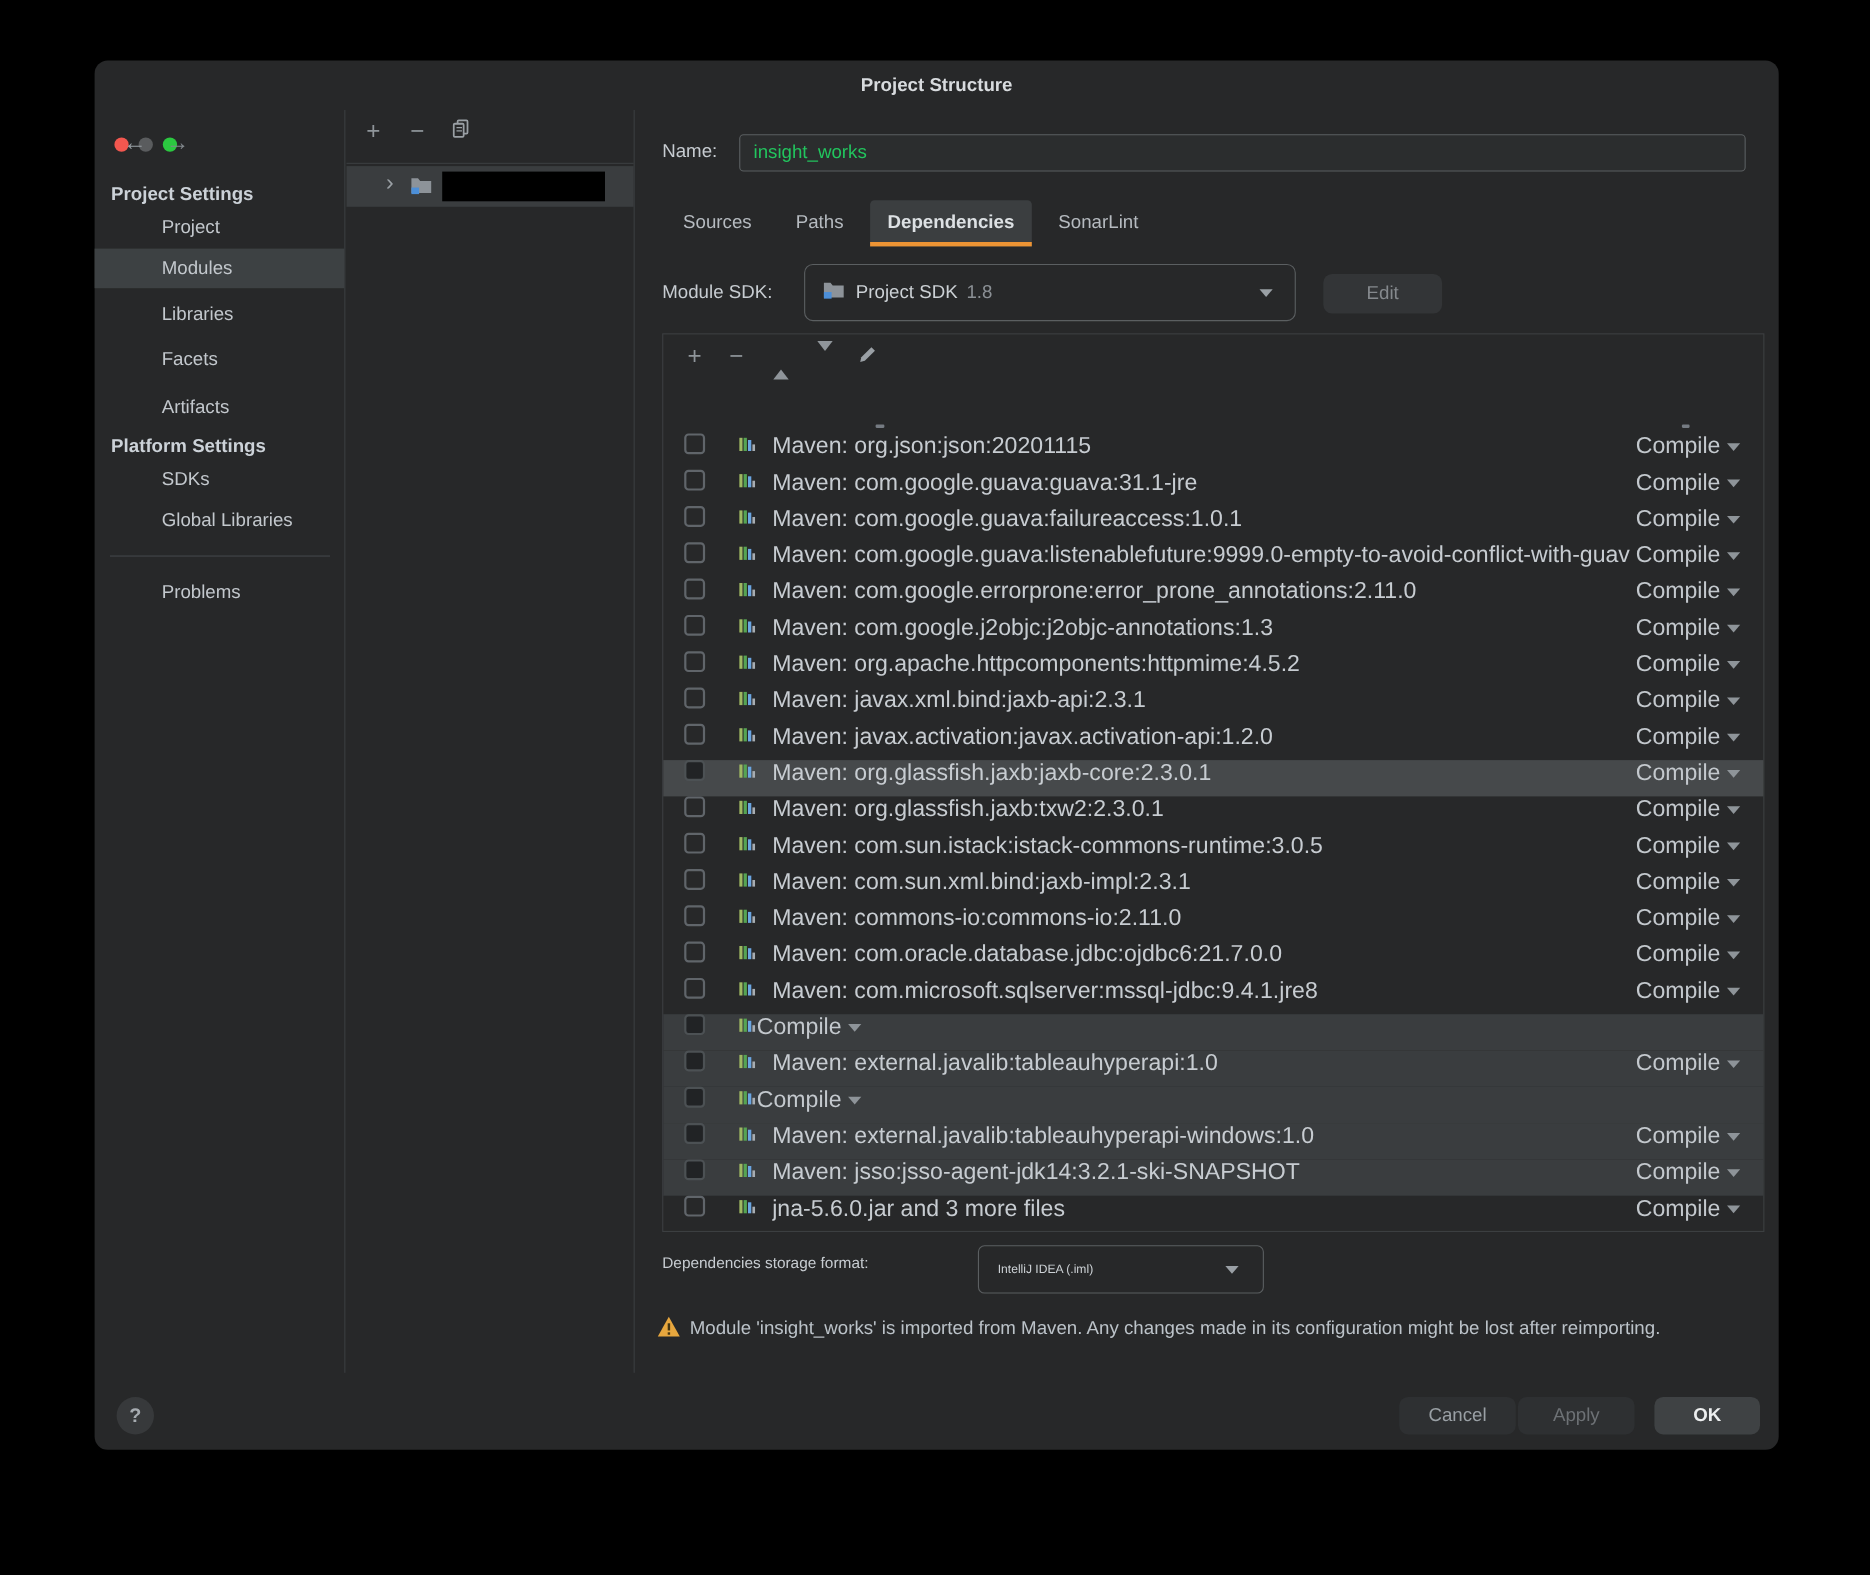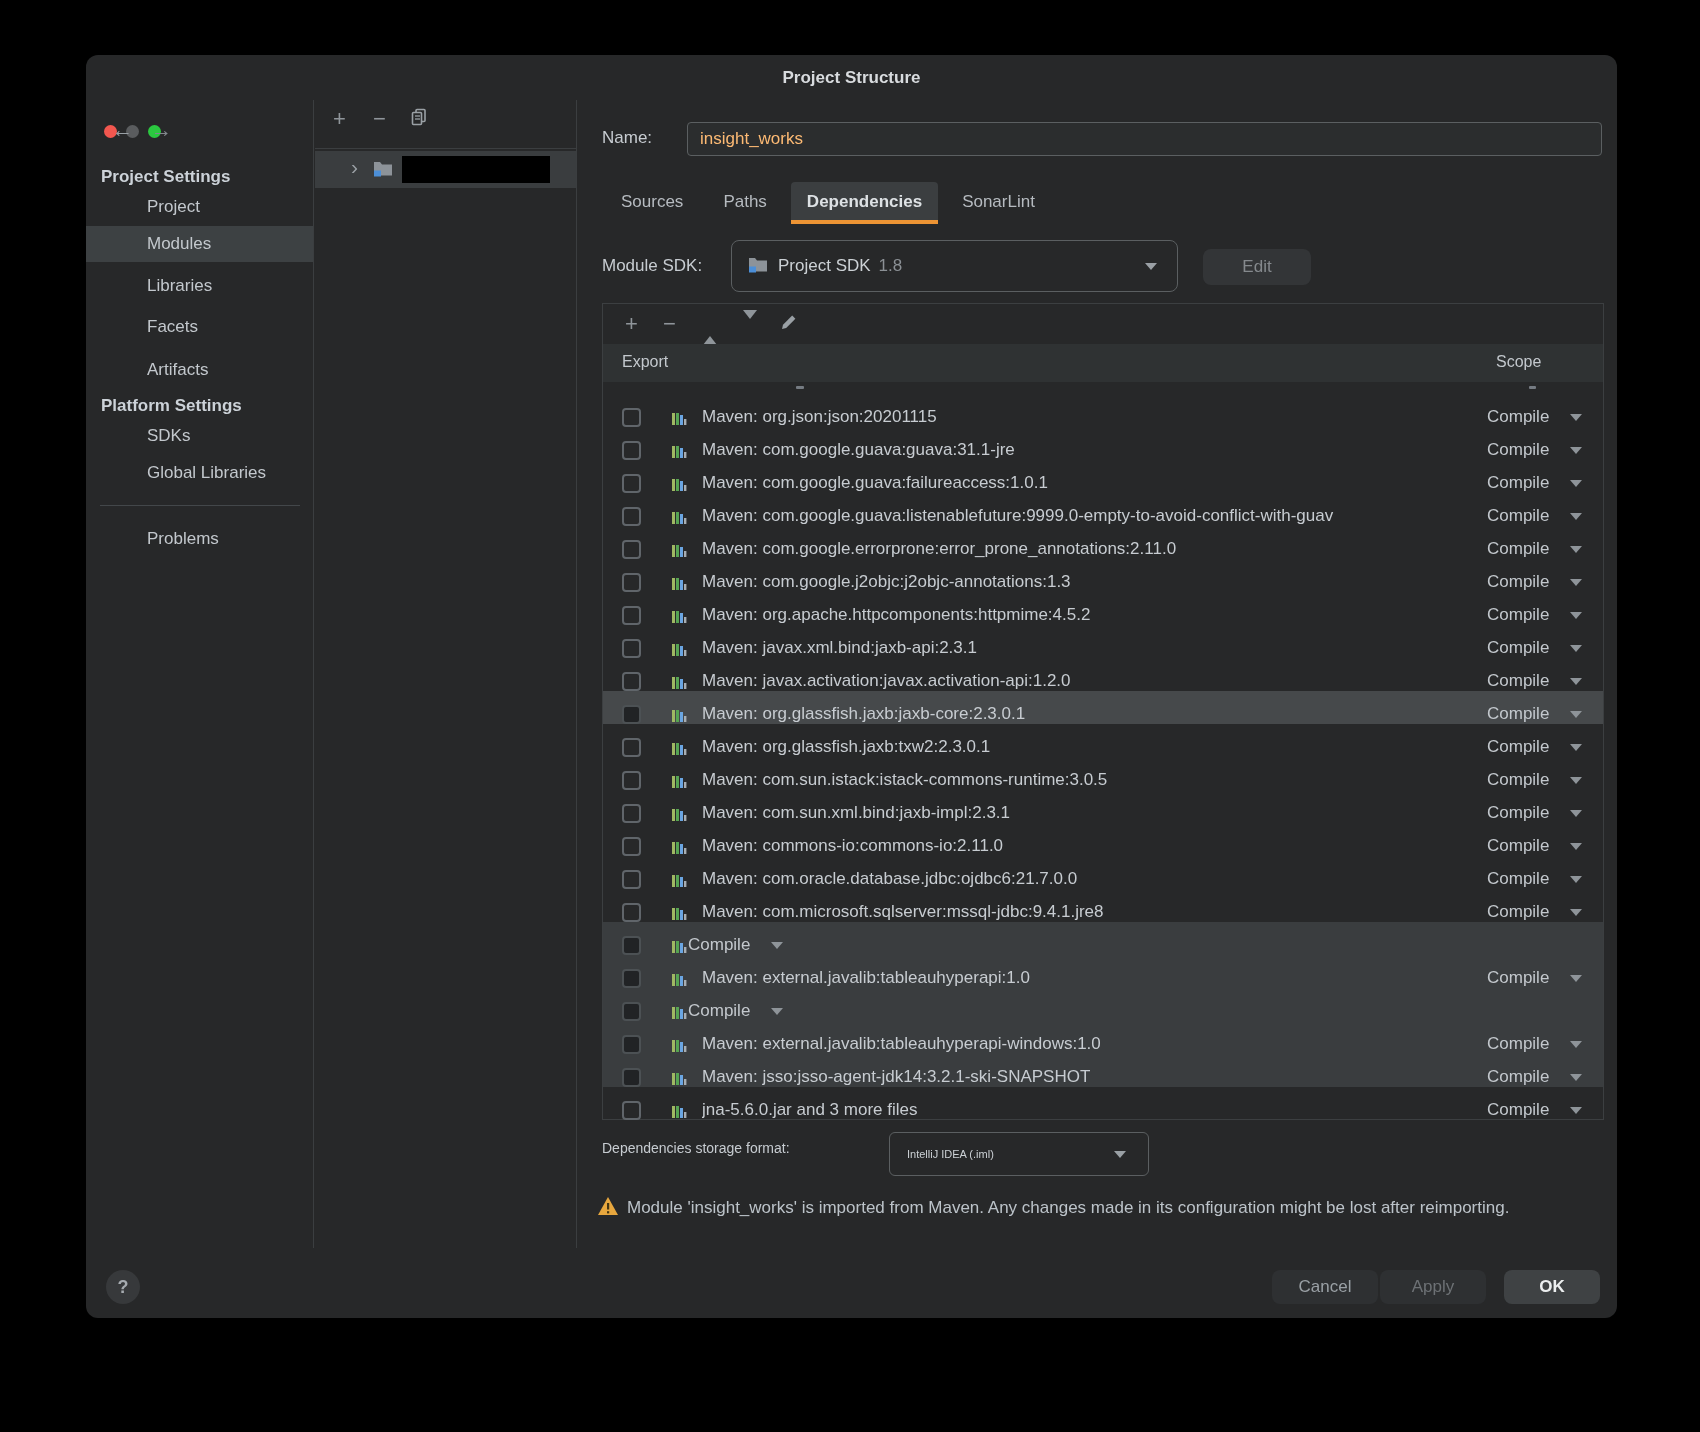--- a/index.html
+++ b/index.html
@@ -32,22 +32,22 @@
   .sb-divider{position:absolute;left:14px;width:200px;border-top:1px solid #43474a;}
   
   .tree-toolbar{position:absolute;left:0;top:0;width:100%;height:49px;border-bottom:1px solid var(--line);}
   .tico{position:absolute;color:var(--dim);font-size:22px;font-weight:300;line-height:20px;}
   .tree-row{position:absolute;left:0;top:51px;width:100%;height:37px;background:var(--selg);}
   .tree-chev{position:absolute;left:36px;top:4px;font-size:21px;color:#9aa0a5;}
   .tree-folder{position:absolute;left:58px;top:9px;}
   .redacted{position:absolute;left:87px;top:5px;width:148px;height:27px;background:#000;}
   
   .name-label{position:absolute;left:24px;top:28px;font-size:17px;}
-  .name-input{position:absolute;left:109px;top:22px;width:915px;height:34px;background:#2b2d2e;
-    border:1px solid var(--fieldb);border-radius:4px;color:#fdba74;font-size:17px;padding:12px 12px;
+  .name-input{position:absolute;left:94px;top:22px;width:915px;height:34px;background:#2b2d2e;
+    border:1px solid var(--fieldb);border-radius:4px;color:#22c55e;font-size:17px;padding:12px 12px;
     font-family:inherit;outline:none;}
   .tabs{position:absolute;left:27px;top:82px;height:42px;display:flex;gap:8px;}
   .tab{position:relative;padding:0 16px;line-height:40px;font-size:17px;color:#b6bbc0;}
   .tab.active{background:#3b3e40;color:#dde1e4;font-weight:bold;border-radius:4px 4px 0 0;}
   .tab.active::after{content:"";position:absolute;left:0;right:0;bottom:0;height:4px;background:var(--accent);}
   .sdk-label{position:absolute;left:24px;top:156px;font-size:17px;}
   .sdk-combo{position:absolute;left:153px;top:140px;width:447px;height:52px;border:1px solid var(--fieldb);
     border-radius:8px;display:flex;align-items:center;padding:0 20px 0 16px;}
   .sdk-name{font-size:17px;color:#ccd1d5;margin-left:10px;}
   .sdk-ver{font-size:17px;color:#8b9095;margin-left:8px;}
@@ -60,21 +60,21 @@
   .tbl-toolbar{position:absolute;left:0;top:0;width:100%;height:40px;}
   .bico{position:absolute;top:8px;color:var(--dim);font-size:22px;font-weight:300;line-height:24px;}
   .tri{width:0;height:0;border-left:7px solid transparent;border-right:7px solid transparent;}
   .tri.up{border-bottom:9px solid var(--dim);} .tri.dn{border-top:9px solid var(--dim);}
   .tri-wrap{position:absolute;top:15px;}
   .tbl-header{position:absolute;left:0;top:40px;width:100%;height:38px;background:var(--hdr);
     font-size:16px;color:#c3c8cd;}
   .h-export{position:absolute;left:19px;top:9px;} .h-scope{position:absolute;left:893px;top:9px;}
   .sliver{position:absolute;height:3px;background:#9097a0;opacity:.75;border-radius:1px;}
   .rows{position:absolute;left:0;top:90px;width:100%;}
-  .dep-row{height:33px;display:flex;align-items:flex-end;font-size:17px;}
+  .dep-row{height:33px;display:flex;align-items:flex-start;font-size:21px;}
   .dep-row.sel{background:var(--sel);} .dep-row.selg{background:var(--selg);}
   .cb{width:19px;height:19px;border:2px solid #60656a;border-radius:4px;margin-left:19px;flex:none;}
   .sel .cb,.selg .cb{background:#212325;border-color:#4c5154;}
   .libicon{margin-left:31px;flex:none;width:16px;height:16px;}
   .dep-label{margin-left:14px;flex:1;min-width:0;white-space:nowrap;overflow:hidden;color:#c7ccd1;}
   .scope{width:116px;flex:none;display:flex;align-items:center;}
   .scope-txt{color:#c3c8cd;}
   .scope .tri-down{margin-left:auto;margin-right:21px;width:0;height:0;border-left:6px solid transparent;
     border-right:6px solid transparent;border-top:7px solid #8e9499;}
   
@@ -178,24 +178,20 @@
         <span class="bico" style="left:22px;">+</span>
         <span class="bico" style="left:60px;">−</span>
         <span class="tri-wrap" style="left:100px;"><span class="tri up"></span></span>
         <span class="tri-wrap" style="left:140px;"><span class="tri dn"></span></span>
         <span class="tri-wrap" style="left:177px;top:10px;">
           <svg width="17" height="17" viewBox="0 0 17 17">
             <path d="M12.2 1.6 l3.2 3.2 L6.2 14 l-4.2 1 1-4.2 Z" fill="#9aa0a5"></path>
           </svg>
         </span>
       </div>
-      <div class="tbl-header">
-        <span class="h-export">Export</span>
-        <span class="h-scope">Scope</span>
-      </div>
       <div class="sliver" style="left:193px;top:82px;width:8px;"></div>
       <div class="sliver" style="left:926px;top:82px;width:7px;"></div>
       <div class="rows">
           <div class="dep-row">
     <span class="cb"></span>
     <span class="libicon">
       <svg width="16" height="16" viewBox="0 0 16 16">
         <rect x="0" y="2" width="3" height="12" fill="#9fb963"></rect>
         <rect x="4" y="2" width="3" height="12" fill="#56a453"></rect>
         <rect x="8" y="4" width="3" height="10" fill="#6ba6e2"></rect>

